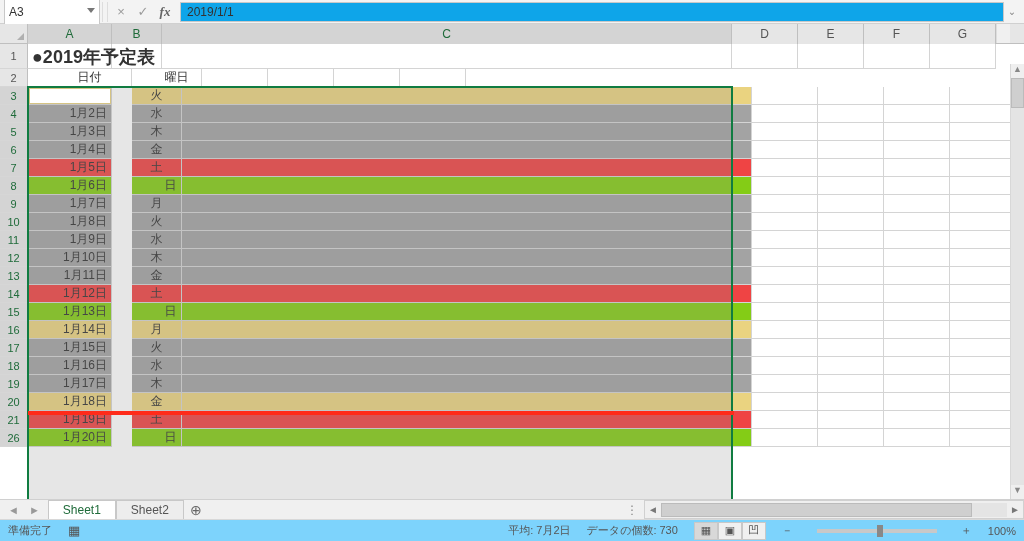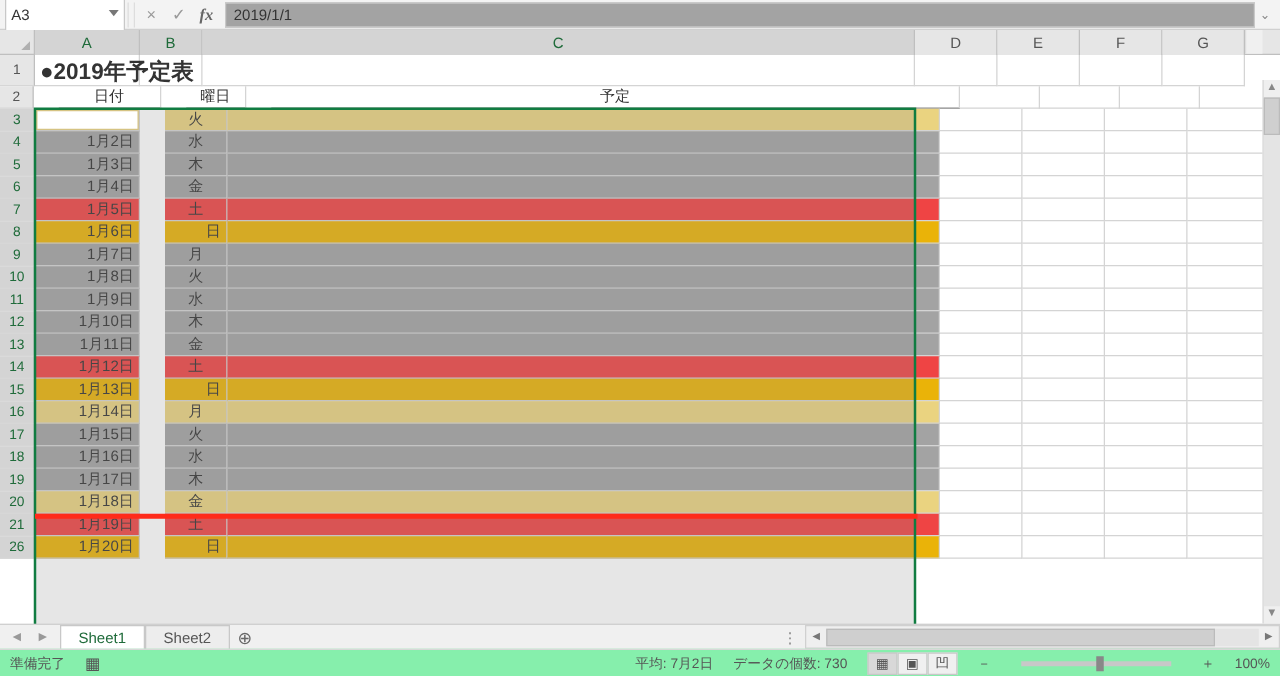--- a/index.html
+++ b/index.html
@@ -47,21 +47,21 @@
     width: 22px; height: 20px;
     display: flex; align-items: center; justify-content: center;
     color: #9a9a9a; font-size: 13px;
     cursor: pointer;
   }
   .fbar-btn.fx { font-style: italic; font-family: serif; color: #666; font-size: 13px; font-weight: bold;}
   .formula-input {
     flex: 1;
     height: 20px;
     margin-left: 4px;
-    background: #a3a3a3;
+    background: #0ea5e9;
     border: 1px solid #c8c8c8;
     padding: 0 6px;
     display: flex;
     align-items: center;
   }
   .expand-btn {
     width: 16px; height: 20px;
     display: flex; align-items: center; justify-content: center;
     color: #888; font-size: 10px;
   }
@@ -178,21 +178,21 @@
   .row-line-anno {
     position:absolute;
     height:4px;
     background:#ff2b1a;
     z-index:6;
   }
 
   
   .bg-today { background:#ead380; }
   .bg-sat   { background:#ef4444; }
-  .bg-sun   { background:#eab308;padding-left:32px; }
+  .bg-sun   { background:#84cc16;padding-left:32px; }
   .bg-holM  { background:#ead380; }
   .bg-none  { background:#a3a3a3; }
 
   
   .tabs-bar {
     position:absolute;
     left:0; right:0;
     bottom:22px;
     height:20px;
     background:#f0f0f0;
@@ -234,21 +234,21 @@
     border:1px solid #d0d0d0;
   }
   .hscroll .btn { width:16px; text-align:center; color:#777; font-size:10px;}
   .hscroll .track{ flex:1; background:#e4e4e4; height:14px; position:relative;}
   .hscroll .thumb{ position:absolute; left:0; top:0; bottom:0; width:90%; background:#cfcfcf; border:1px solid #bbb;}
 
   
   .status-bar {
     position:absolute; left:0; right:0; bottom:0;
     height:22px;
-    background:#86efac;
+    background:#7dd3fc;
     border-top:1px solid #d8d8d8;
     display:flex;
     align-items:center;
     padding:0 8px;
     font-size:11px;
     color:#555;
     gap:16px;
   }
   .status-bar .spacer{ flex:1;}
   .view-btns { display:flex; gap:0;}
@@ -323,21 +323,20 @@
       <div class="cell w-other"></div>
       <div class="cell w-other"></div>
       <div class="cell w-other"></div>
     </div>
     <div class="title-span">●2019年予定表</div>
 
     <div class="row">
       <div class="rh unsel">2</div>
       <div class="cell w-date c" style="border-bottom:1px solid #888;">日付</div>
       <div class="cell w-day c" style="border-bottom:1px solid #888;">曜日</div>
-      <div class="cell w-plan c" style="border-bottom:1px solid #888;">予定</div>
       <div class="cell w-other"></div>
       <div class="cell w-other"></div>
       <div class="cell w-other"></div>
       <div class="cell w-other"></div>
     </div>
 
     <div id="data-rows">
         <div class="row">
           <div class="rh">3</div>
           <div class="cell w-date r bg-today">1月1日</div>

